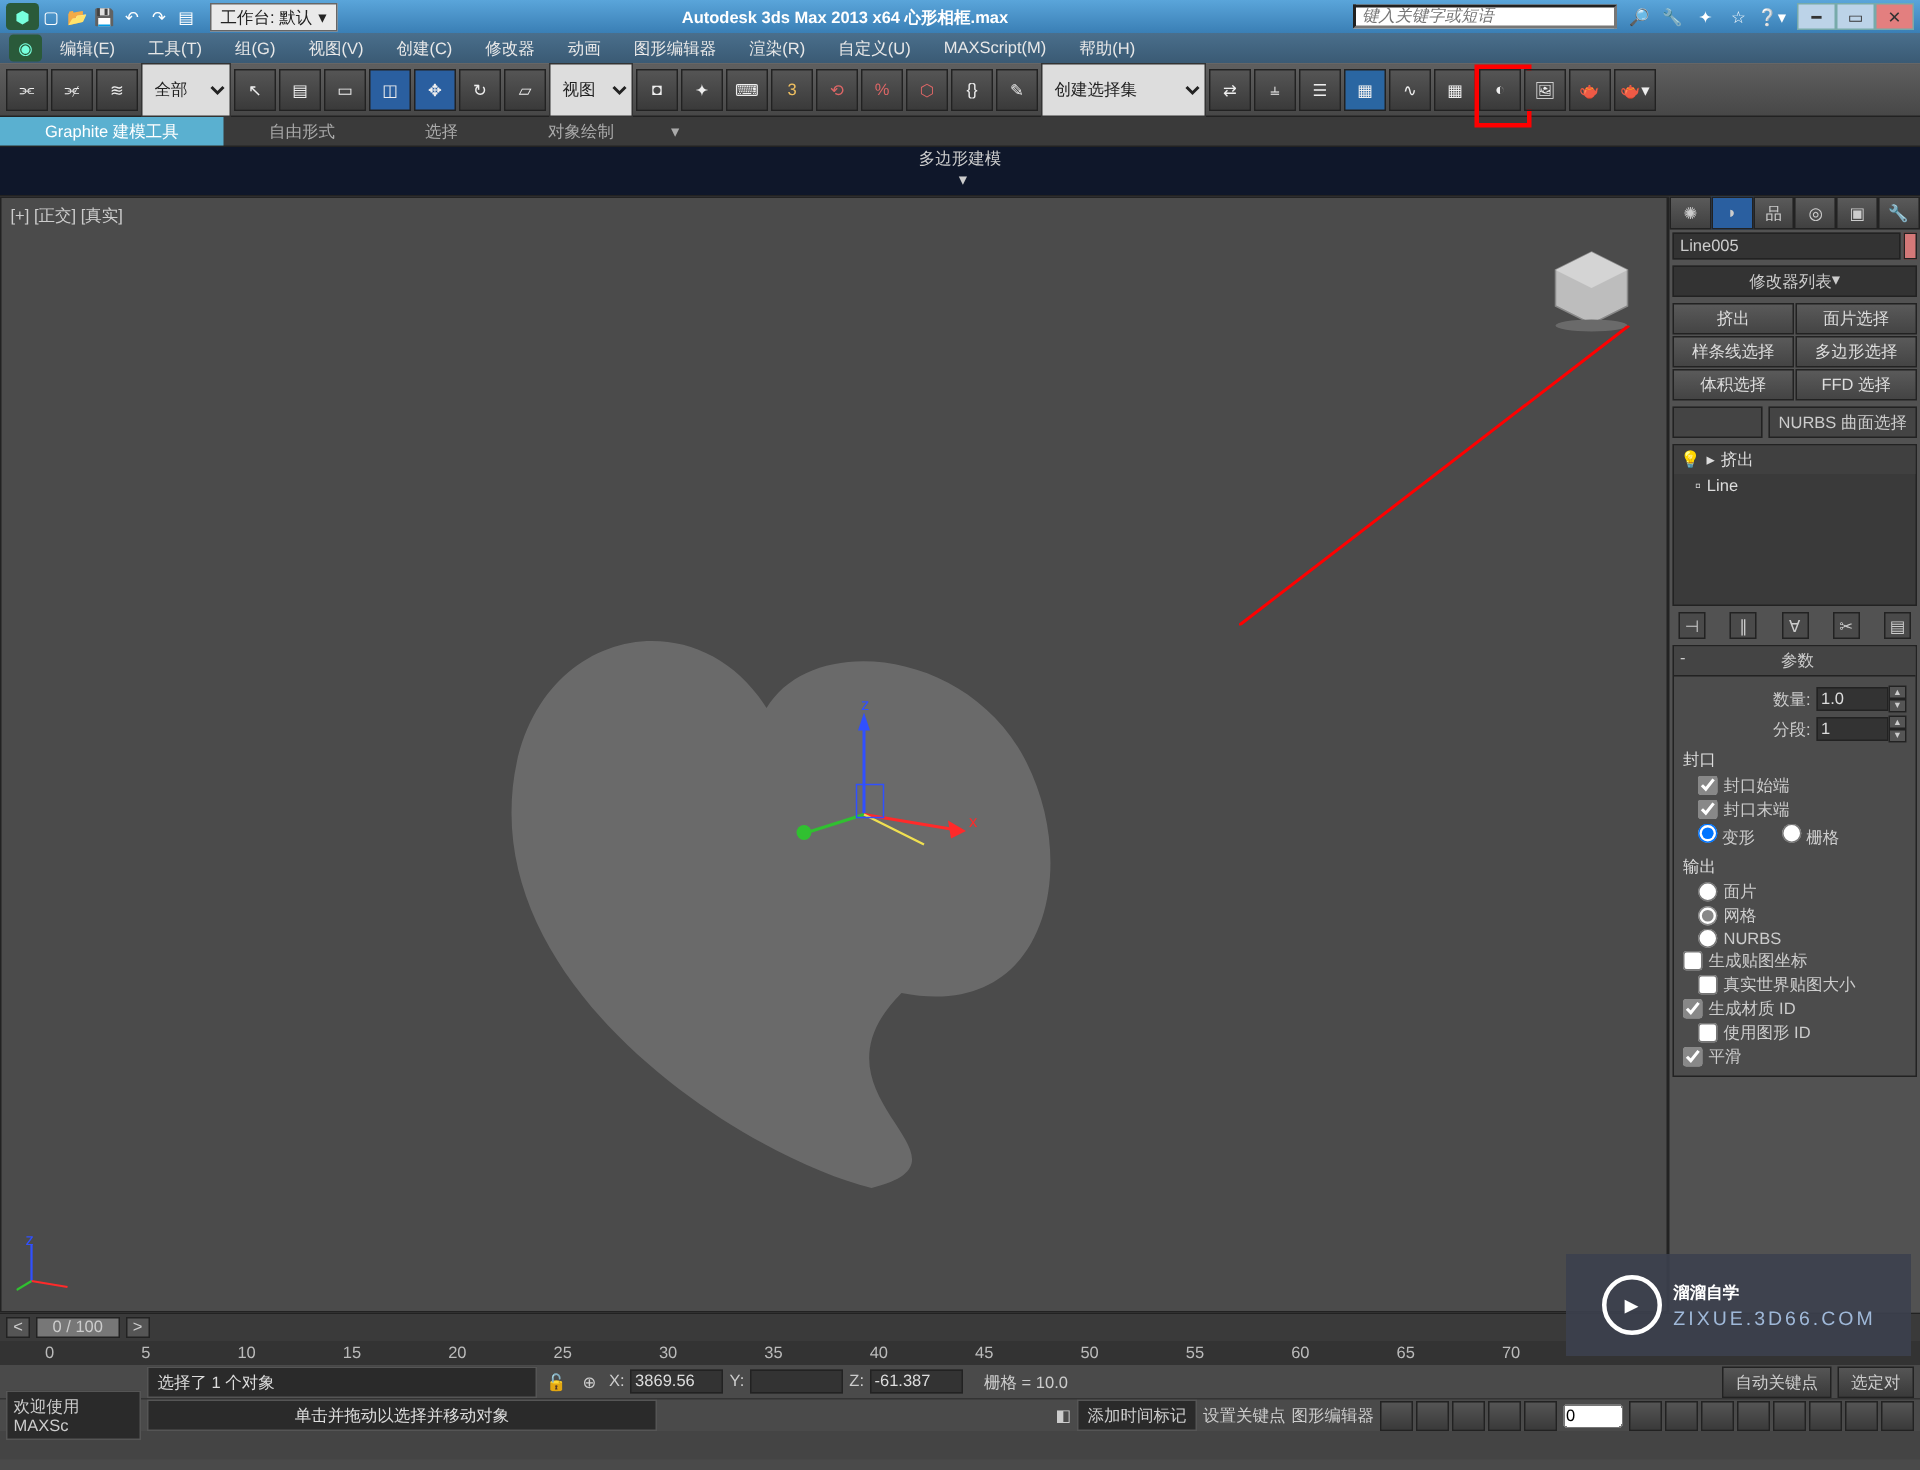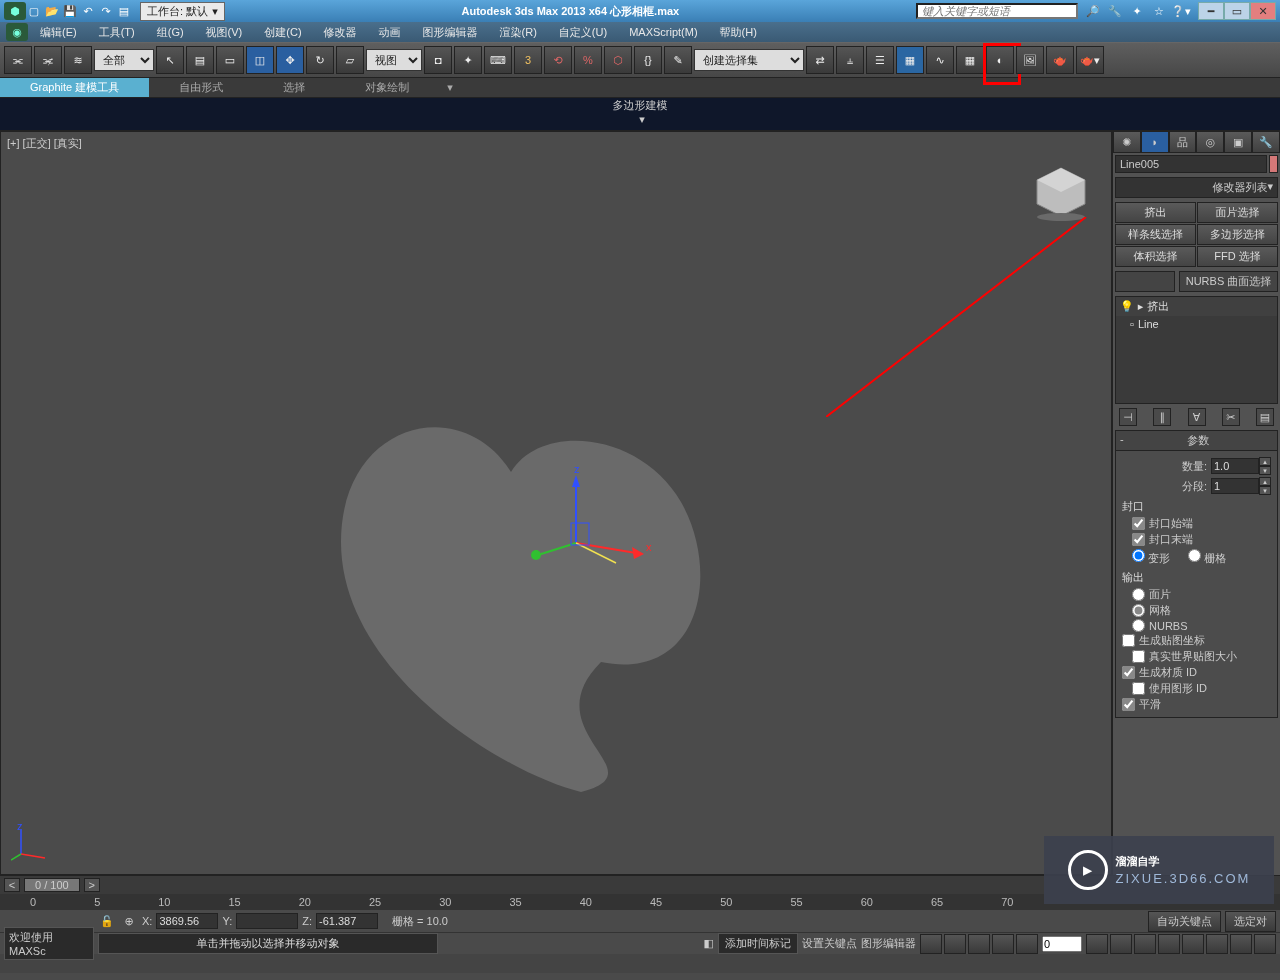--- a/index.html
+++ b/index.html
@@ -2,33 +2,33 @@
 <html><head>
 <meta charset="utf-8">
 <style>
 * { margin: 0; padding: 0; box-sizing: border-box; font-family: "Microsoft YaHei", Arial, sans-serif; font-size: 11px; }
 body { background: #4a4a4a; color: #ccc; width: 1280px; height: 980px; overflow: hidden; position: relative; }
 .titlebar { height: 22px; background: linear-gradient(#5aa5da, #3a7fb5); display: flex; align-items: center; padding: 0 4px; color: #fff; }
 .titlebar .qat { display: flex; gap: 2px; }
 .titlebar .qat span { width: 16px; height: 16px; display: inline-flex; align-items: center; justify-content: center; cursor: pointer; }
 .titlebar .workspace { margin-left: 8px; background: #eaeaea; color: #222; padding: 1px 6px; border: 1px solid #666; display: flex; align-items: center; gap: 4px;}
 .titlebar .title-center { flex: 1; text-align: center; font-weight: bold; }
-.titlebar .search { background: #fff; color: #999; width: 162px; height: 16px; padding: 0 4px; font-style: italic; }
+.titlebar .search { background: #fff; color: #999; width: 176px; height: 16px; padding: 0 4px; font-style: italic; }
 .titlebar .right-icons { display: flex; gap: 4px; margin-left: 6px;}
 .titlebar .right-icons span{width:18px;height:18px;display:flex;align-items:center;justify-content:center;}
 .winbtns { display:flex; margin-left:8px;}
 .winbtns span{ width:26px;height:18px;background:#bcd3e8;border:1px solid #7aa; color:#333;display:flex;align-items:center;justify-content:center;}
 .winbtns .close{background:#e37f7f;}
 .menubar { height: 20px; background: linear-gradient(#4a6f8c,#3a5a74); display: flex; align-items: center; padding: 0 6px; gap: 2px; color: #e8e8e8;}
 .menubar .app-icon{width:22px;height:18px;background:#2a5a3a;border-radius:3px;display:flex;align-items:center;justify-content:center;color:#7fd;}
 .menubar span{padding:2px 10px;cursor:pointer;}
 .toolbar { height: 36px; background: linear-gradient(#5f5f5f,#474747); border-top:1px solid #666; border-bottom:1px solid #222; display: flex; align-items: center; padding: 0 4px; gap: 2px;}
 .toolbar .btn { width: 28px; height: 28px; background: linear-gradient(#555,#3a3a3a); border: 1px solid #222; display: flex; align-items: center; justify-content: center; cursor: pointer; color:#eee; position:relative;}
 .toolbar .btn.active{background: #2a5fa0;}
-.toolbar select,.toolbar .combo{height:22px;background:#ddd;border:1px solid #333;color:#222;padding:0 4px;}
+.toolbar select,.toolbar .combo{height:36px;background:#ddd;border:1px solid #333;color:#222;padding:0 4px;}
 .toolbar .redbox{position:absolute;border:3px solid red;width:38px;height:42px;top:-4px;left:-4px;pointer-events:none;}
 .ribbon { height: 20px; background: #3a3a3a; border-bottom: 1px solid #222; display: flex; align-items: center;}
 .ribbon .tab { padding: 2px 30px; cursor: pointer; color:#aaa;}
 .ribbon .tab.active { background: #5ab0d0; color: #fff; }
 .ribbon-sub{height:33px;background:#0f172a;border-bottom:1px solid #222;display:flex;align-items:center;padding:0 6px;color:#ccc;flex-direction:column;}
 .main { display: flex; height: 744px; }
 .viewport { flex: 1; background: #4b4b4b; position: relative; border: 1px solid #222;}
 .viewport-label{position:absolute;top:4px;left:6px;color:#ccc;}
 .viewcube{position:absolute;top:30px;right:20px;width:60px;height:60px;}
 .heart{position:absolute;left:300px;top:260px;width:440px;height:440px;}
@@ -217,21 +217,21 @@
       <span style="background:#2a5fa0">◗</span>
       <span>品</span>
       <span>◎</span>
       <span>▣</span>
       <span>🔧</span>
     </div>
     <div class="objname">
       <input value="Line005" style="">
       <div class="color-swatch"></div>
     </div>
-    <div class="mod-combo" style="display:flex;justify-content:flex-end">
+    <div class="mod-combo" style="display:flex;justify-content:center">
         <span>修改器列表</span>
         <span>▾</span>
       </div>
     <div class="mod-buttons">
       <button>挤出</button>
       <button>面片选择</button>
       <button>样条线选择</button>
       <button>多边形选择</button>
       <button>体积选择</button>
       <button>FFD 选择</button>
@@ -351,20 +351,21 @@
       <span>40</span>
       <span>45</span>
       <span>50</span>
       <span>55</span>
       <span>60</span>
       <span>65</span>
       <span>70</span>
   </div>
   <div class="status-row">
     <span style="width:90px"></span>
+    <div class="msgbox">选择了 1 个对象</div>
     <span style="width:18px;text-align:center">🔓</span>
     <span style="width:18px;text-align:center">⊕</span>
     <span>X:</span>
       <input class="coord" value="3869.56" style="">
     <span>Y:</span>
       <input class="coord" value="" style="">
     <span>Z:</span>
       <input class="coord" value="-61.387" style="">
     <span style="margin-left:10px">栅格 = 10.0</span>
     <span style="flex:1"></span>

